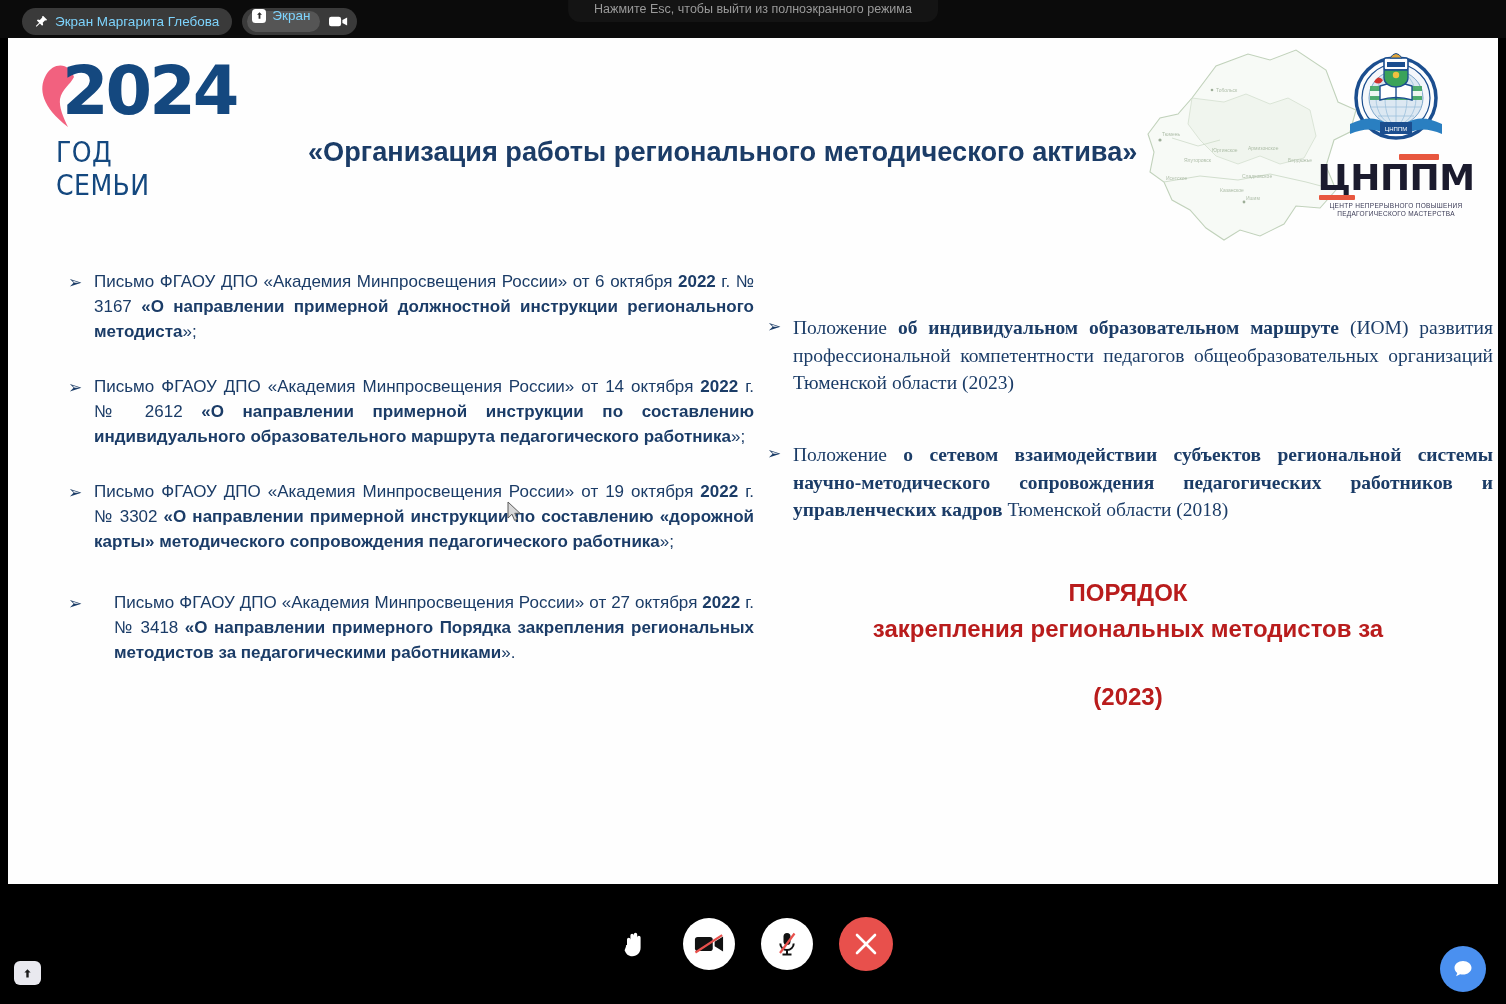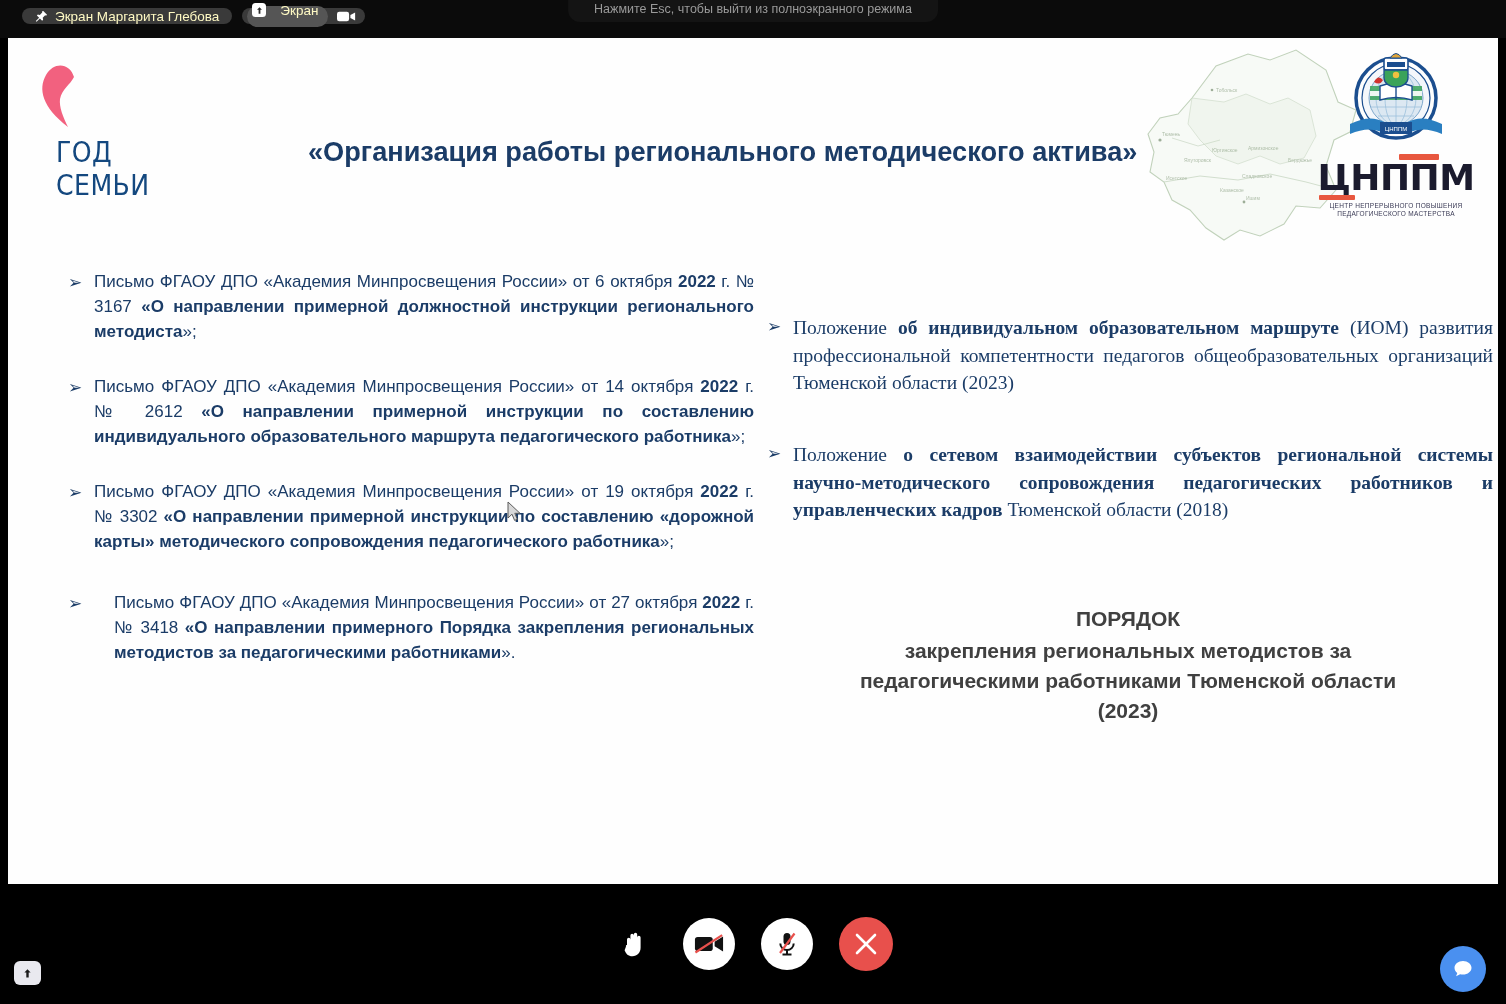--- a/index.html
+++ b/index.html
@@ -12,27 +12,27 @@
   #app { position: relative; width: 1506px; height: 1004px; background: #000; border-radius: 14px; }
 
   
   .topbar {
     position: absolute; top: 0; left: 0; width: 1506px; height: 38px;
     background: #0b0b0b;
   }
   .pill-row { position: absolute; top: 8px; left: 22px; display: flex; align-items: center; gap: 10px; }
   .pill {
     display: flex; align-items: center; gap: 7px;
-    height: 16px; padding: 0 13px;
+    height: 27px; padding: 0 13px;
     border-radius: 14px; background: #3a3a3a;
-    color: #fef9c3; font-size: 13.5px; white-space: nowrap;
+    color: #7dd3fc; font-size: 13.5px; white-space: nowrap;
   }
   .pill.group { padding: 0 9px 0 5px; gap: 9px; background: #3a3a3a; }
   .pill-inner {
-    display: flex; align-items: center; gap: 14px;
+    display: flex; align-items: center; gap: 6px;
     background: #555; border-radius: 12px; height: 21px; padding: 0 10px 12px 5px;
   }
   .pin-icon { display:inline-block; width: 13px; height: 13px; position: relative; }
   .pin-icon svg { display:block; }
   .sq-up {
     width: 14px; height: 14px; border-radius: 3.5px; background: #fff;
     display: flex; align-items: center; justify-content: center;
   }
   .sq-up svg { display:block; }
   .cam-glyph { display: flex; align-items: center; }
@@ -116,22 +116,22 @@
   .col-right .bullet .body {
     font-family: Liberation Serif, serif;
     font-size: 19.5px; line-height: 1.42;
   }
   .bullet .body b { font-weight: 700; }
   .bullet.last .body { text-align: justify; margin-left: 20px; }
 
   .col-left .bullet:nth-child(4) { margin-bottom: 0; margin-top: 36px; }
 
   .order-block {
-    margin-top: 80px; text-align: center; color: #404040;
-    font-weight: 700; font-size: 21px; line-height: 1.42;
+    margin-top: 52px; text-align: center; color: #b91c1c;
+    font-weight: 700; font-size: 24px; line-height: 1.42;
     font-family: "Liberation Sans Narrow", "Liberation Sans", sans-serif;
   }
   .order-block .head { display: block; margin-bottom: 2px; }
 
   
   .cursor { position: absolute; left: 499px; top: 463px; width: 16px; height: 22px; }
 
   
   .bottombar {
     position: absolute; left: 0; bottom: 0; width: 1506px; height: 120px; background: #000;
@@ -225,20 +225,21 @@
         <circle cx="40" cy="100" r="1.6"></circle>
           <circle cx="124" cy="162" r="1.4"></circle>
           <circle cx="92" cy="50" r="1.3"></circle>
       </g>
     </svg>
 
     <div class="logo2024">
       <svg class="heart" width="58" height="70" viewBox="0 0 58 70">
         <path d="M32 68 C6 48 2 30 10 16 C18 2 34 4 38 18 C34 26 26 30 24 40 C23 48 27 58 32 68 Z" fill="#f2617f"></path>
       </svg>
+      <div class="year">2024</div>
       <div class="sub">ГОД СЕМЬИ</div>
     </div>
 
     <div class="slide-title">«Организация работы регионального методического актива»</div>
 
     <div class="cnppm">
       <svg class="emblem" width="112" height="112" viewBox="0 0 112 112">
         <circle cx="56" cy="52" r="40" fill="none" stroke="#1b4e8f" stroke-width="3.5"></circle>
         <circle cx="56" cy="52" r="34" fill="#f4f7fb" stroke="#1b4e8f" stroke-width="1.2"></circle>
         <circle cx="56" cy="52" r="27" fill="#dce8f2" stroke="#7fa8cc" stroke-width="1"></circle>
@@ -302,21 +303,21 @@
       </div>
 
       <div class="bullet" style="margin-bottom:0;">
         <span class="mark">➢</span>
         <span class="body"><span> Положение </span><b>о сетевом взаимодействии субъектов региональной системы научно-методического сопровождения педагогических работников и управленческих кадров</b><span> Тюменской области (2018)</span></span>
       </div>
 
       <div class="order-block">
         <span class="head">ПОРЯДОК</span>
         <span>закрепления региональных методистов за</span><br>
-        <span>педагогическими работниками Тюменской области</span><br>
+        <br>
         <span>(2023)</span>
       </div>
 
     </div>
 
     <svg class="cursor" viewBox="0 0 16 22">
       <path d="M1 1 L1 17 L5 13.2 L7.6 19.4 L10.3 18.3 L7.8 12.3 L13 12.3 Z" fill="#d8d8d8" stroke="#5a5a5a" stroke-width="1"></path>
     </svg>
 
   </div>

